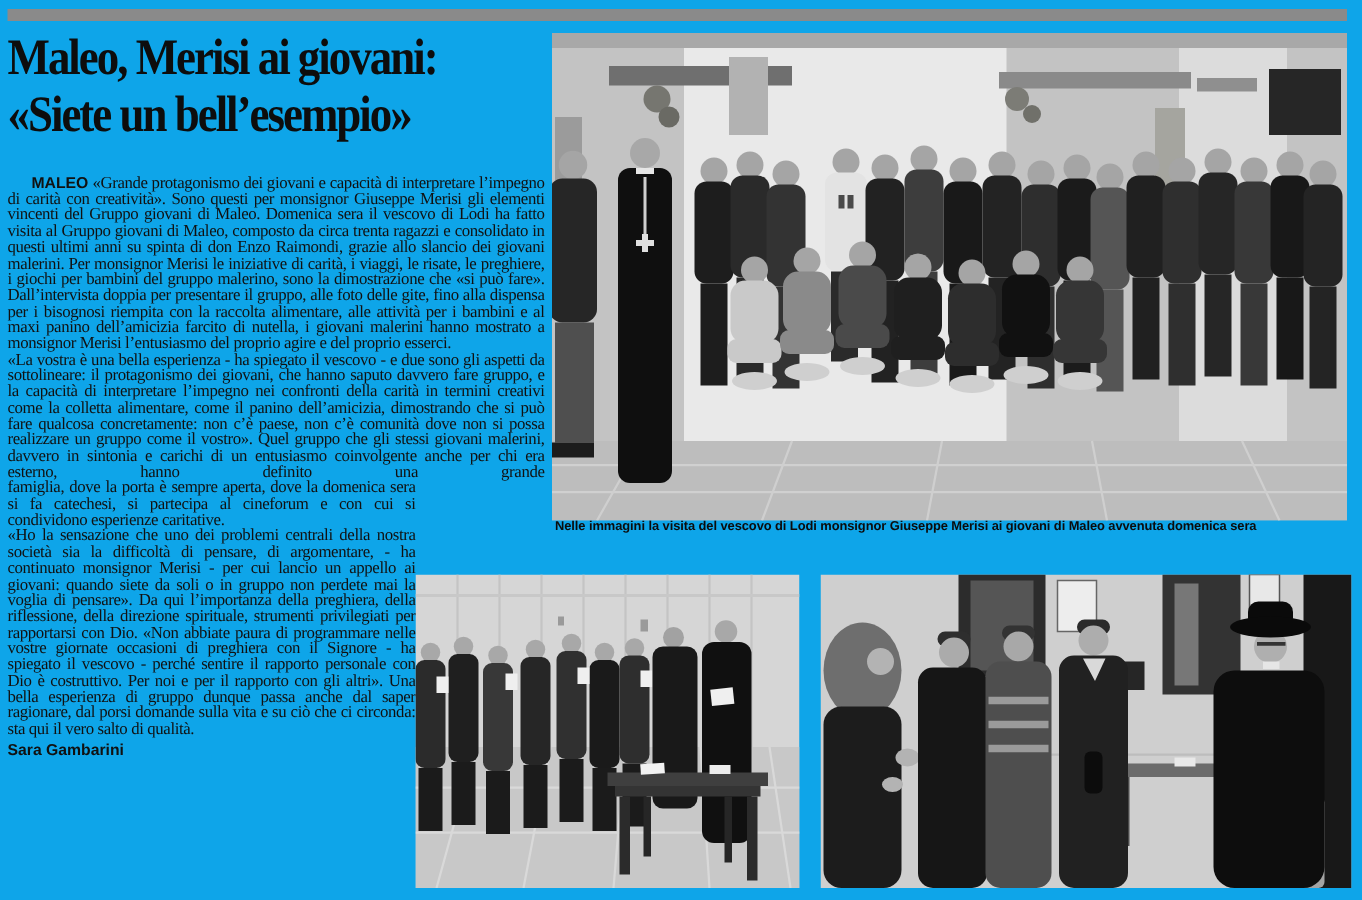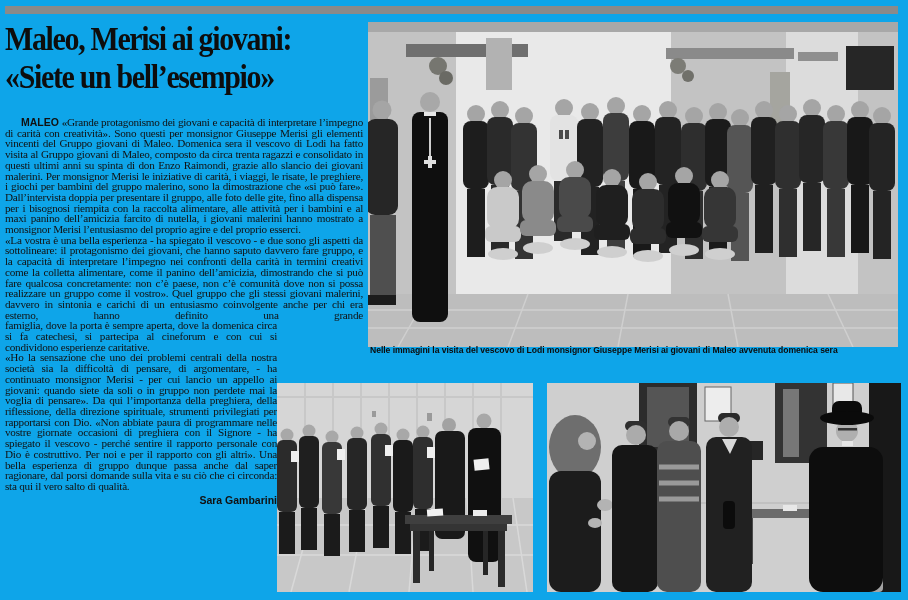--- a/index.html
+++ b/index.html
@@ -10,21 +10,21 @@
             font-family:"Liberation Serif",serif;font-weight:700;font-size:34px;line-height:38px;
             letter-spacing:-1.5px;transform:scaleX(0.88);transform-origin:0 0;color:#0d0d0d;margin:0;}
   .headline span{display:block;white-space:nowrap;}
   .bodycol{position:absolute;left:5px;top:117px;width:358px;
            font-size:11.2px;line-height:10.7px;letter-spacing:-0.25px;text-align:justify;}
   .bodycol p{margin:0;padding:0;}
   .bodycol p.flush-last{text-align-last:justify;}
   .kicker{font-family:"Liberation Sans",sans-serif;font-weight:700;font-size:10.5px;letter-spacing:0;padding-left:16px;}
   .cut{float:right;width:86px;height:215px;}
   .byline{font-family:"Liberation Sans",sans-serif;font-weight:700;font-size:10.5px;
-          text-align:right;margin-top:3px !important;letter-spacing:0;}
+          margin-top:3px !important;letter-spacing:0;}
   .caption{position:absolute;left:370px;top:345px;width:535px;
            font-family:Liberation Sans, sans-serif;font-weight:700;font-size:8.6px;
            letter-spacing:-0.05px;white-space:nowrap;color:#0c0c0c;}
   figure{margin:0;padding:0;position:absolute;}
   .ph-top{left:368px;top:22px;width:530px;height:325px;}
   .ph-bl{left:277px;top:383px;width:256px;height:209px;}
   .ph-br{left:547px;top:383px;width:354px;height:209px;}
   figure svg{display:block;width:100%;height:100%;}
 </style>
 </head>
@@ -36,21 +36,21 @@
 
   <h1 class="headline">
     <span>Maleo, Merisi ai giovani:</span>
     <span>«Siete un bell’esempio»</span>
   </h1>
 
   <div class="bodycol">
     <p><span class="kicker">MALEO</span>&nbsp;<span>«Grande protagonismo dei giovani e capacità di interpretare l’impegno di carità con creatività». Sono questi per monsignor Giuseppe Merisi gli elementi vincenti del Gruppo giovani di Maleo. Domenica sera il vescovo di Lodi ha fatto visita al Gruppo giovani di Maleo, composto da circa trenta ragazzi e consolidato in questi ultimi anni su spinta di don Enzo Raimondi, grazie allo slancio dei giovani malerini. Per monsignor Merisi le iniziative di carità, i viaggi, le risate, le preghiere, i giochi per bambini del gruppo malerino, sono la dimostrazione che «si può fare». Dall’intervista doppia per presentare il gruppo, alle foto delle gite, fino alla dispensa per i bisognosi riempita con la raccolta alimentare, alle attività per i bambini e al maxi panino dell’amicizia farcito di nutella, i giovani malerini hanno mostrato a monsignor Merisi l’entusiasmo del proprio agire e del proprio esserci.</span></p>
     <p class="flush-last">«La vostra è una bella esperienza - ha spiegato il vescovo - e due sono gli aspetti da sottolineare: il protagonismo dei giovani, che hanno saputo davvero fare gruppo, e la capacità di interpretare l’impegno nei confronti della carità in termini creativi come la colletta alimentare, come il panino dell’amicizia, dimostrando che si può fare qualcosa concretamente: non c’è paese, non c’è comunità dove non si possa realizzare un gruppo come il vostro». Quel gruppo che gli stessi giovani malerini, davvero in sintonia e carichi di un entusiasmo coinvolgente anche per chi era esterno, hanno definito una grande</p>
     <div class="cut"></div>
-    <p>famiglia, dove la porta è sempre aperta, dove la domenica circa si fa catechesi, si partecipa al cineforum e con cui si condividono esperienze caritative.</p>
+    <p>famiglia, dove la porta è sempre aperta, dove la domenica sera si fa catechesi, si partecipa al cineforum e con cui si condividono esperienze caritative.</p>
     <p>«Ho la sensazione che uno dei problemi centrali della nostra società sia la difficoltà di pensare, di argomentare, - ha continuato monsignor Merisi - per cui lancio un appello ai giovani: quando siete da soli o in gruppo non perdete mai la voglia di pensare». Da qui l’importanza della preghiera, della riflessione, della direzione spirituale, strumenti privilegiati per rapportarsi con Dio. «Non abbiate paura di programmare nelle vostre giornate occasioni di preghiera con il Signore - ha spiegato il vescovo - perché sentire il rapporto personale con Dio è costruttivo. Per noi e per il rapporto con gli altri». Una bella esperienza di gruppo dunque passa anche dal saper ragionare, dal porsi domande sulla vita e su ciò che ci circonda: sta qui il vero salto di qualità.</p>
     <p class="byline">Sara Gambarini</p>
   </div>
 
   <figure class="ph-top" aria-label="Group photo: bishop Merisi and about thirty youths posing in a decorated hall, front row crouching">
     <svg viewBox="0 0 530 325" preserveAspectRatio="none">
       <rect width="530" height="325" fill="#c3c3c3"></rect>
       <rect x="88" y="0" width="215" height="272" fill="#e9e9e9"></rect>
       <rect x="418" y="0" width="72" height="280" fill="#dcdcdc"></rect>
       <rect x="0" y="0" width="530" height="10" fill="#a8a8a8"></rect>

